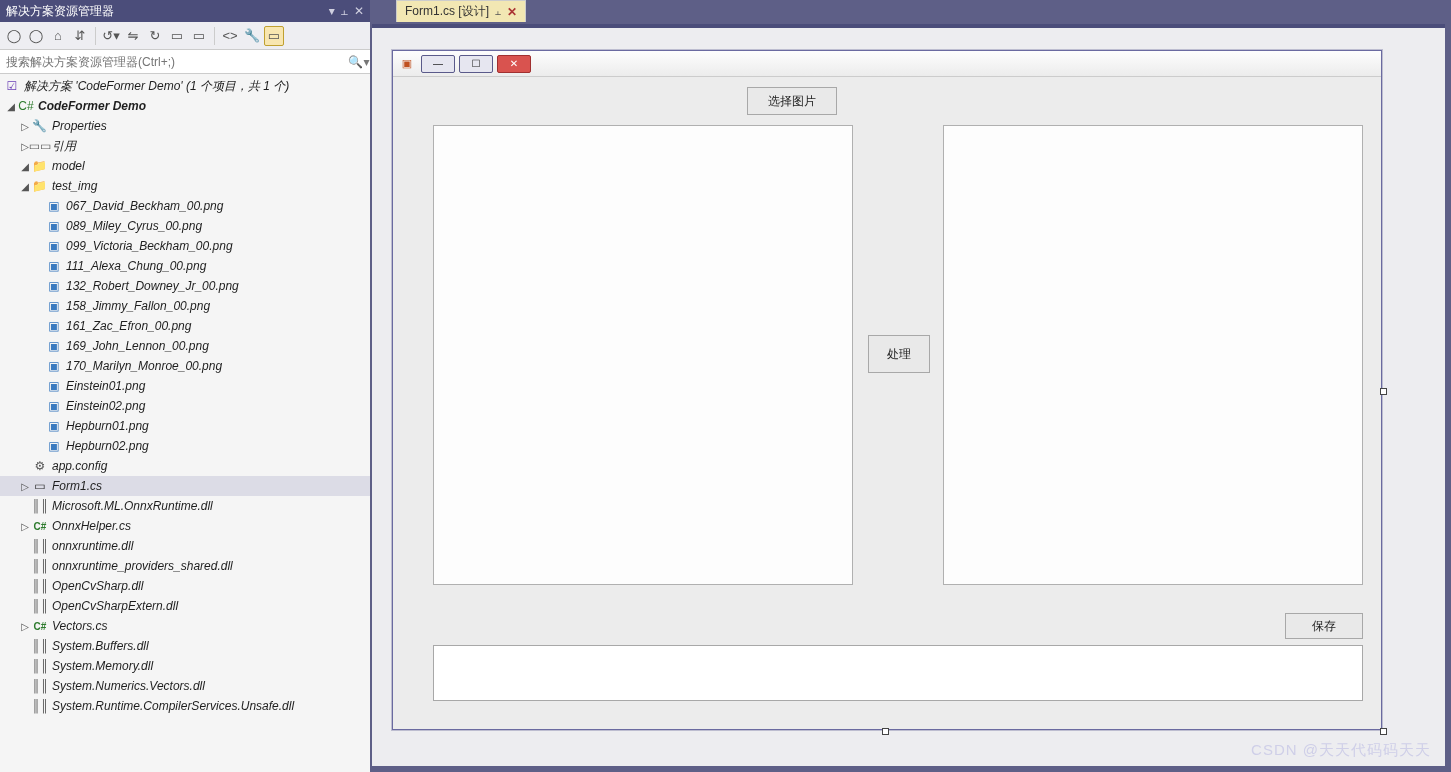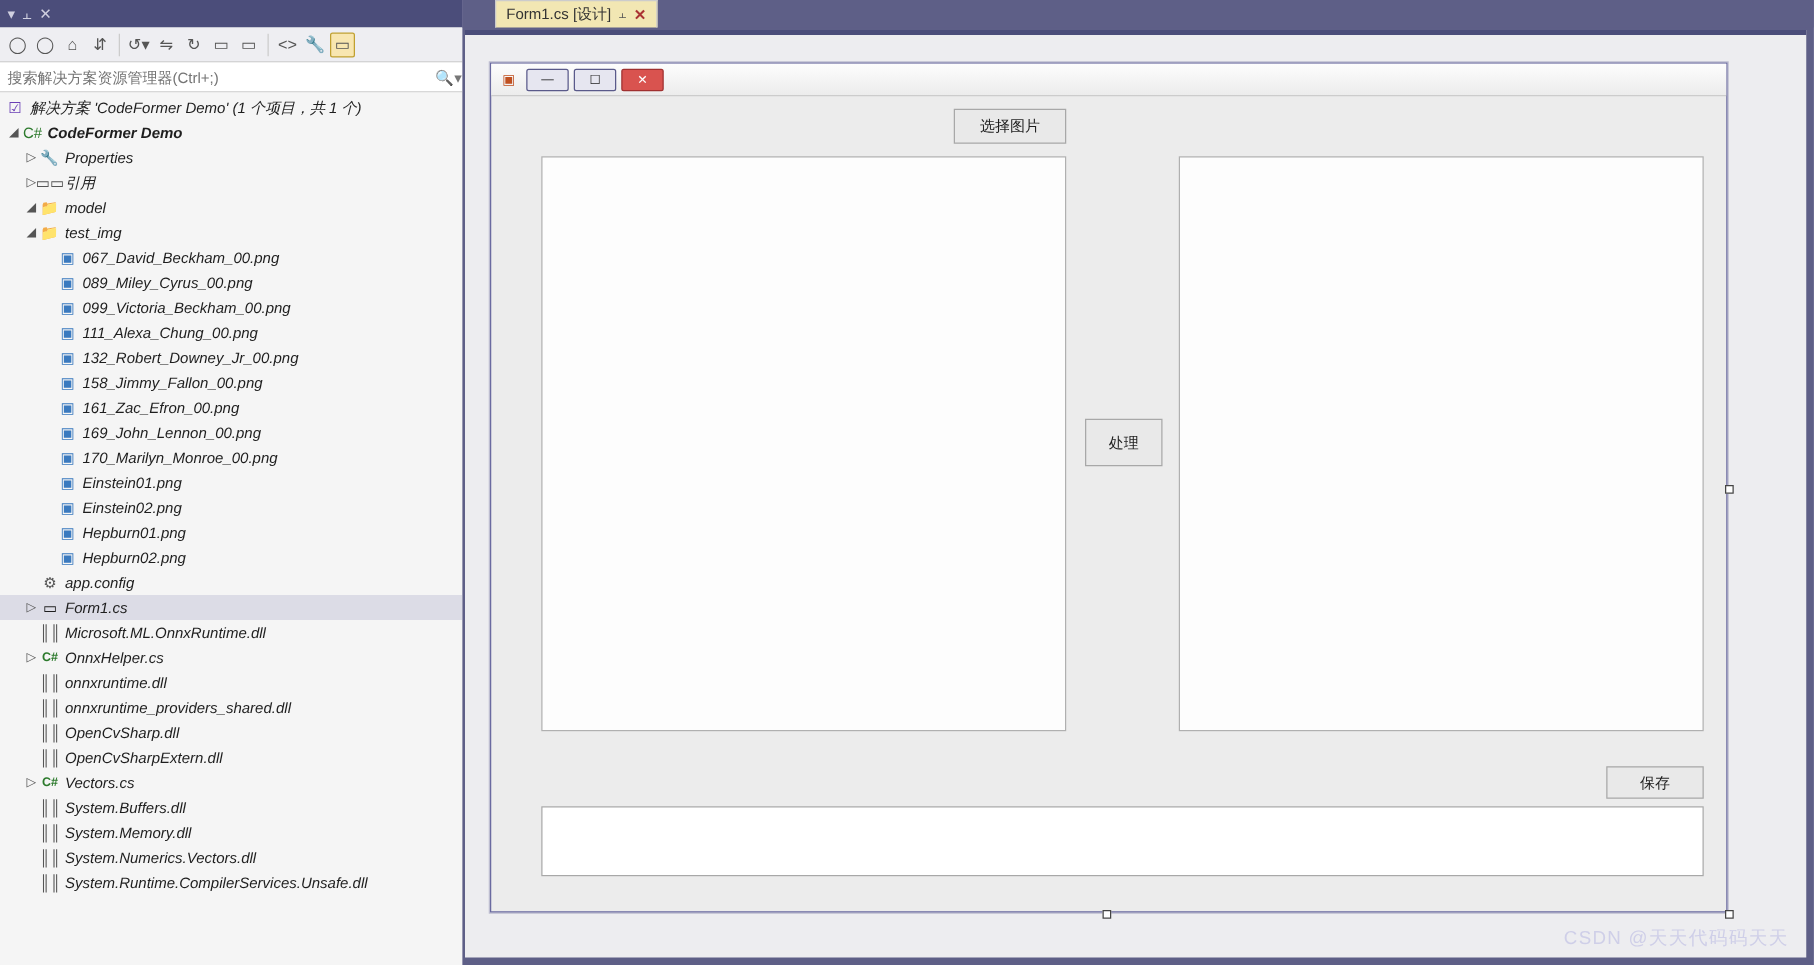--- a/index.html
+++ b/index.html
@@ -193,20 +193,21 @@
   font-size:15px;
   letter-spacing:1px;
   pointer-events:none;
 }
 </style>
 </head>
 <body>
 
 <div class="solution-panel">
   <div class="panel-header">
+    <span class="title">解决方案资源管理器</span>
     <span class="icons">
       <span>▾</span>
       <span>⫠</span>
       <span>✕</span>
     </span>
   </div>
 
   <div class="toolbar">
     <span class="tb-btn">◯</span>
     <span class="tb-btn">◯</span>
@@ -417,21 +418,21 @@
     <div class="winform">
       <div class="wf-title">
         <span class="appicon">▣</span>
         <span class="btns">
           <span class="wf-btn">—</span>
           <span class="wf-btn">☐</span>
           <span class="wf-btn close">✕</span>
         </span>
       </div>
       <div class="wf-body">
-        <div class="wf-button" style="left:370px; top:10px; width:90px; height:28px;">选择图片</div>
+        <div class="wf-button" style="left:354px; top:10px; width:90px; height:28px;">选择图片</div>
         <div class="wf-panel" style="left:40px; top:48px; width:420px; height:460px;"></div>
         <div class="wf-panel" style="left:550px; top:48px; width:420px; height:460px;"></div>
         <div class="wf-button" style="left:475px; top:258px; width:62px; height:38px;">处理</div>
         <div class="wf-button" style="left:892px; top:536px; width:78px; height:26px;">保存</div>
         <div class="wf-textbox" style="left:40px; top:568px; width:930px; height:56px;"></div>
       </div>
     </div>
 
     <div class="handle" style="left:510px; top:700px;"></div>
     <div class="handle" style="left:1008px; top:700px;"></div>

